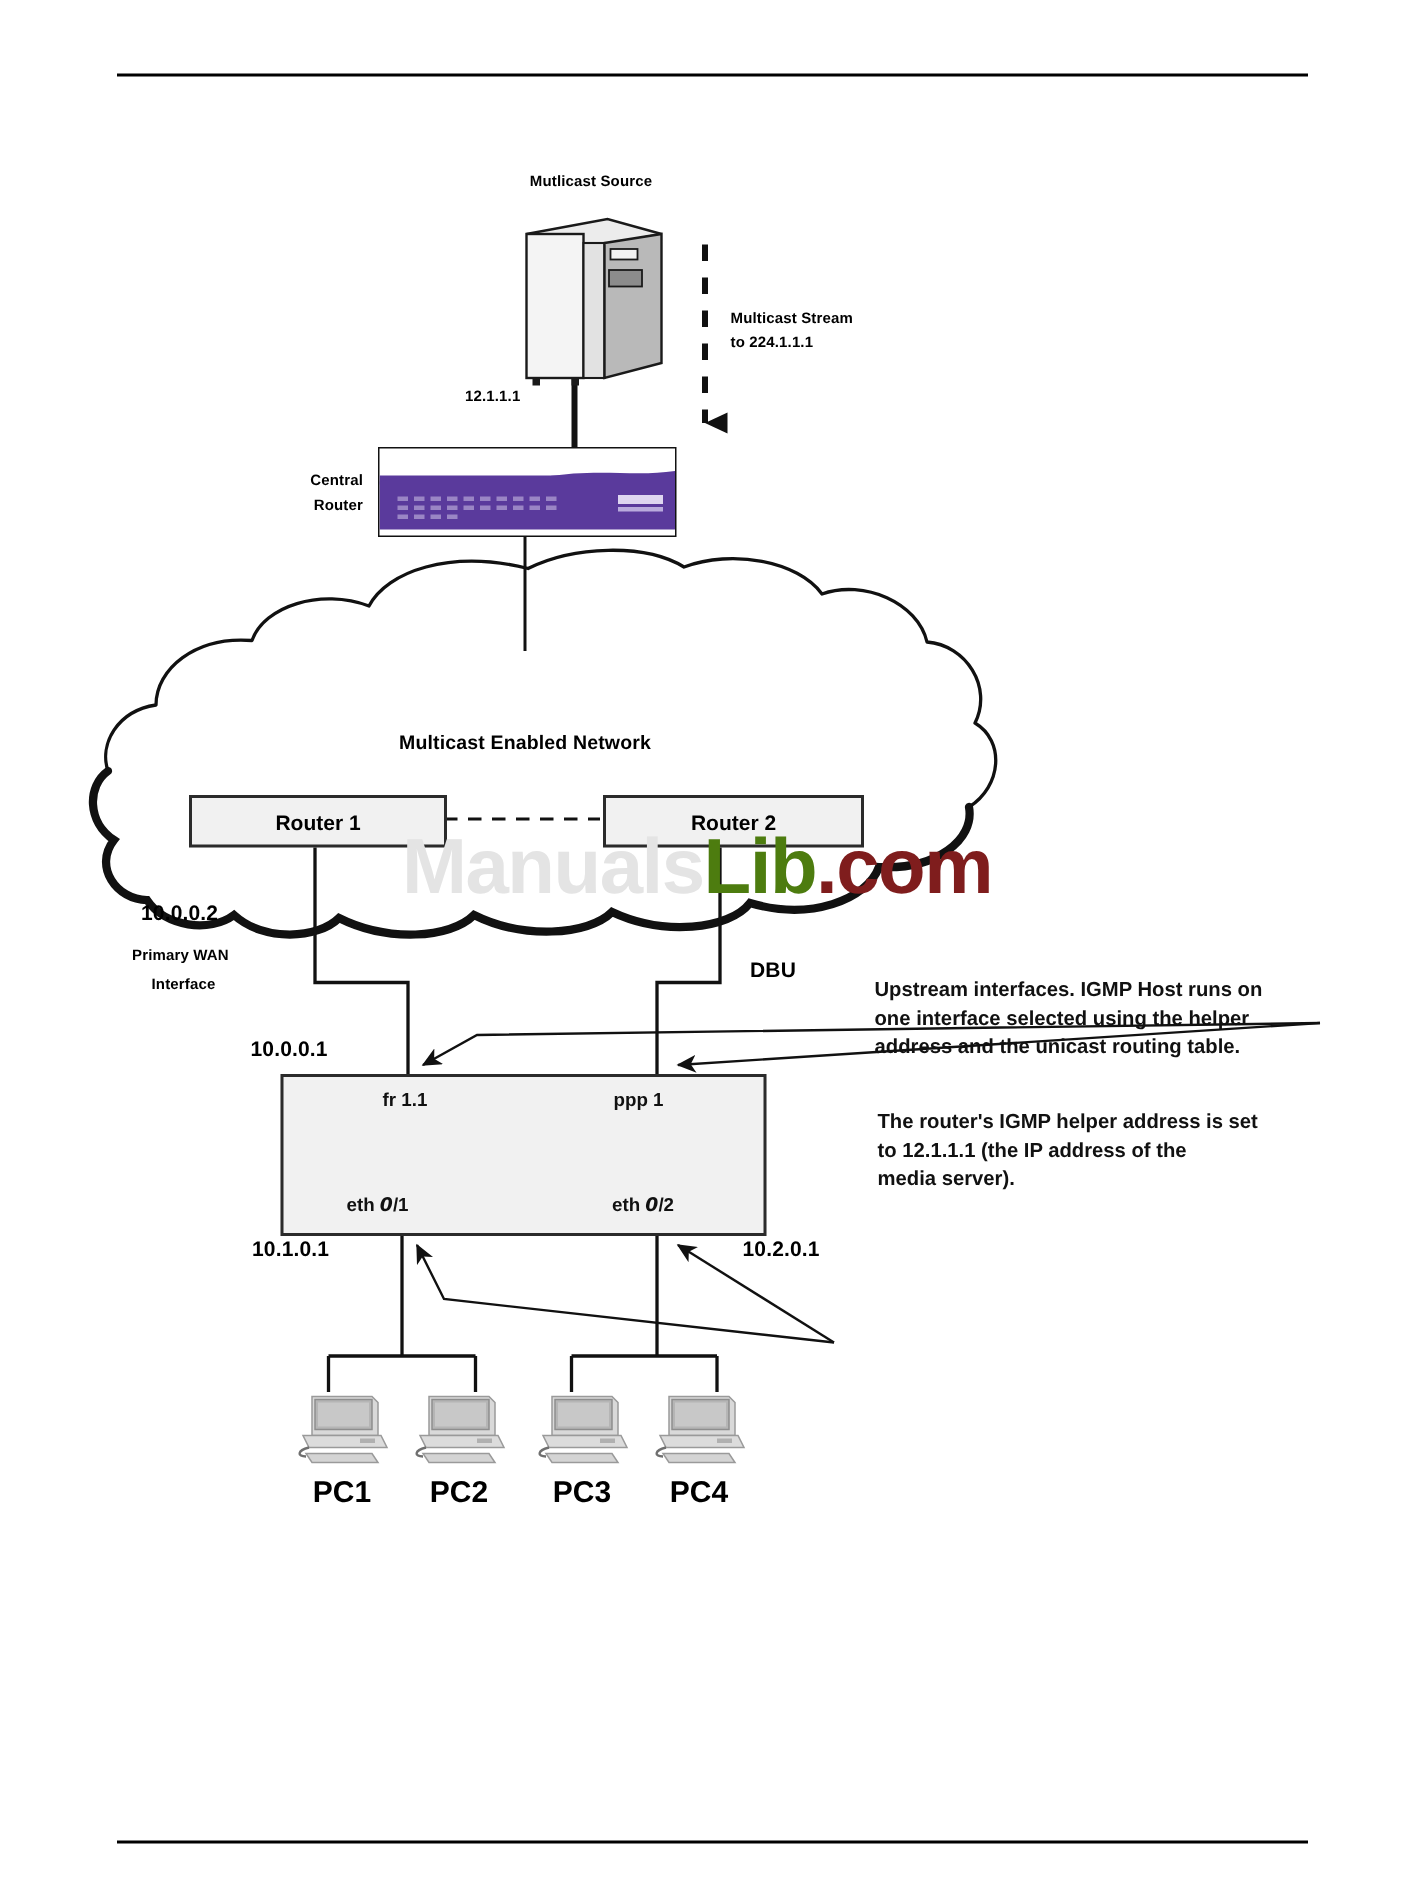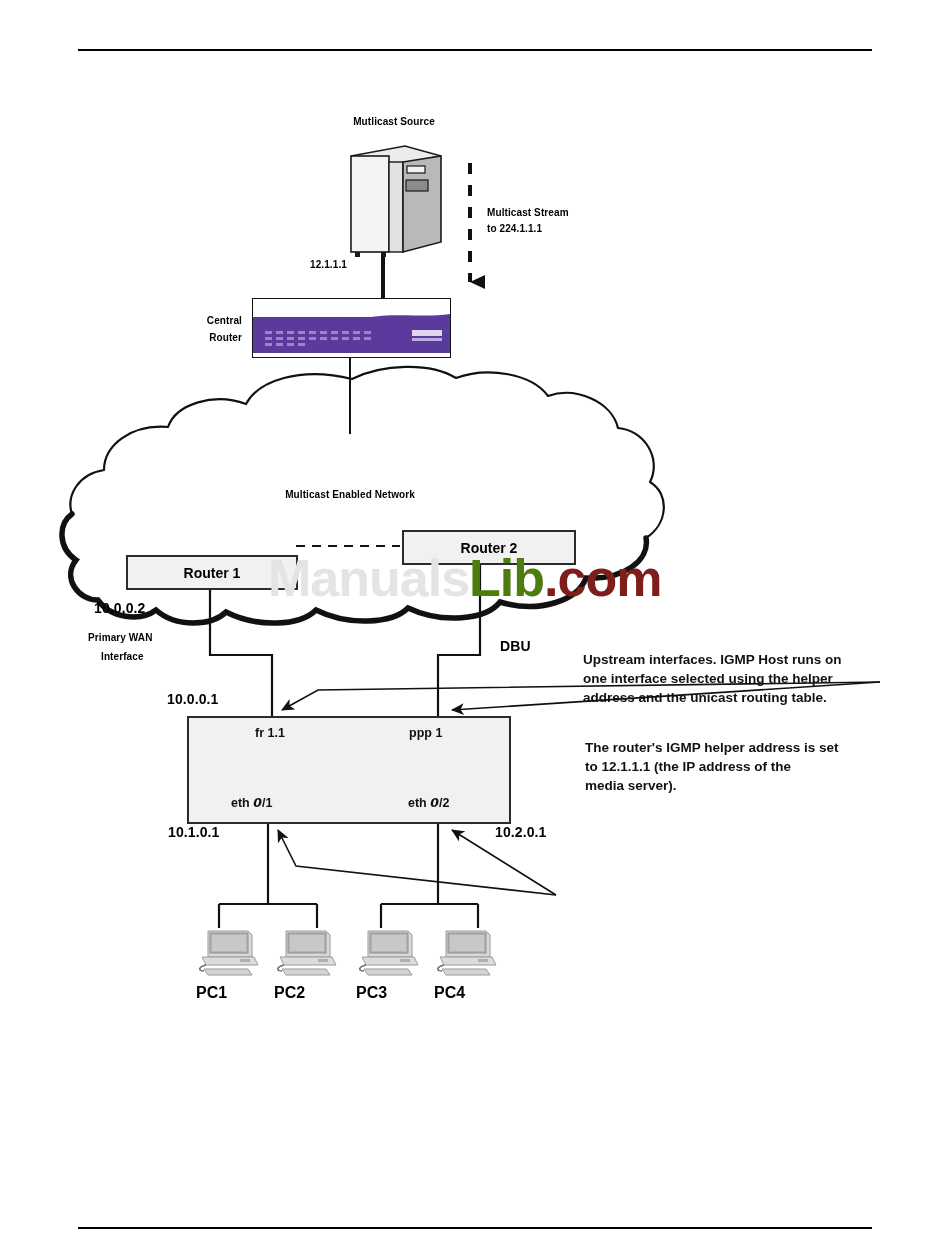--- a/index.html
+++ b/index.html
@@ -117,21 +117,21 @@
     font-weight: bold;
     font-size: 14px;
     text-align: center;
     line-height: 1;
     display: flex;
     align-items: center;
     justify-content: center;
     color: #000;
   }
   #router3 { left: 268px; top: 434px; width: 168px; height: 31px; }
-  #router1 { left: 126px; top: 530px; width: 168px; height: 31px; margin-top: 25px; }
+  #router1 { left: 126px; top: 530px; width: 168px; height: 31px; }
   #router2 { left: 402px; top: 530px; width: 170px; height: 31px; }
 
   
   #device-box {
     position: absolute;
     left: 187px;
     top: 716px;
     width: 320px;
     height: 104px;
     background: #f1f1f1;
@@ -148,21 +148,22 @@
 
   
   .pc {
     position: absolute;
     width: 64px;
     height: 52px;
   }
   .pc-label {
     position: absolute;
     font-weight: bold;
-    font-size: 16px;
+    font-size: 20px;
+    text-align: center;
     width: 64px;
   }
 
   
   .annot {
     position: absolute;
     font-weight: bold;
     font-size: 13.5px;
     line-height: 19px;
     color: #111;
@@ -319,21 +320,21 @@
     <div class="cr-logo">
       <b></b>
         <s></s>
     </div>
   </div>
 
   <div class="lbl lbl-right" style="left:120px; top:313px; width:122px;">Central</div>
   <div class="lbl lbl-right" style="left:120px; top:330px; width:122px;">Router</div>
 
 
-  <div class="lbl lbl-center" style="left:185px; top:487px; width:330px; font-size:10px;">Multicast Enabled Network</div>
+  <div class="lbl lbl-center" style="left:185px; top:487px; width:330px; font-size:13px;">Multicast Enabled Network</div>
 
   <div class="router-box" id="router1">
     <span>Router 1</span>
   </div>
 
   <div class="router-box" id="router2">
     <span>Router 2</span>
   </div>
 
   <div id="watermark">

